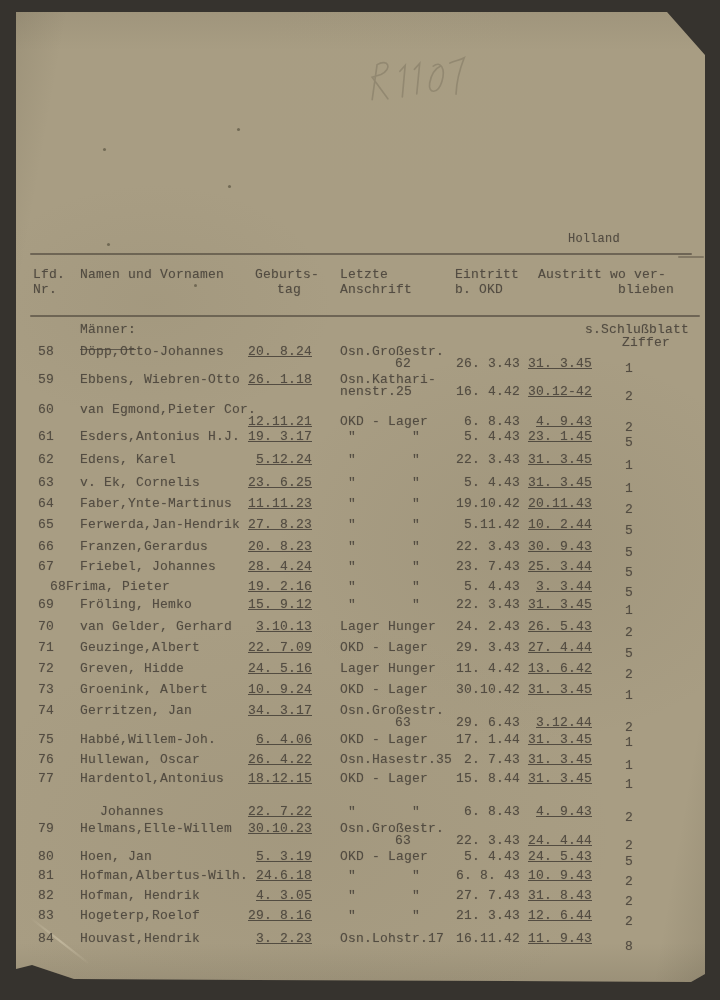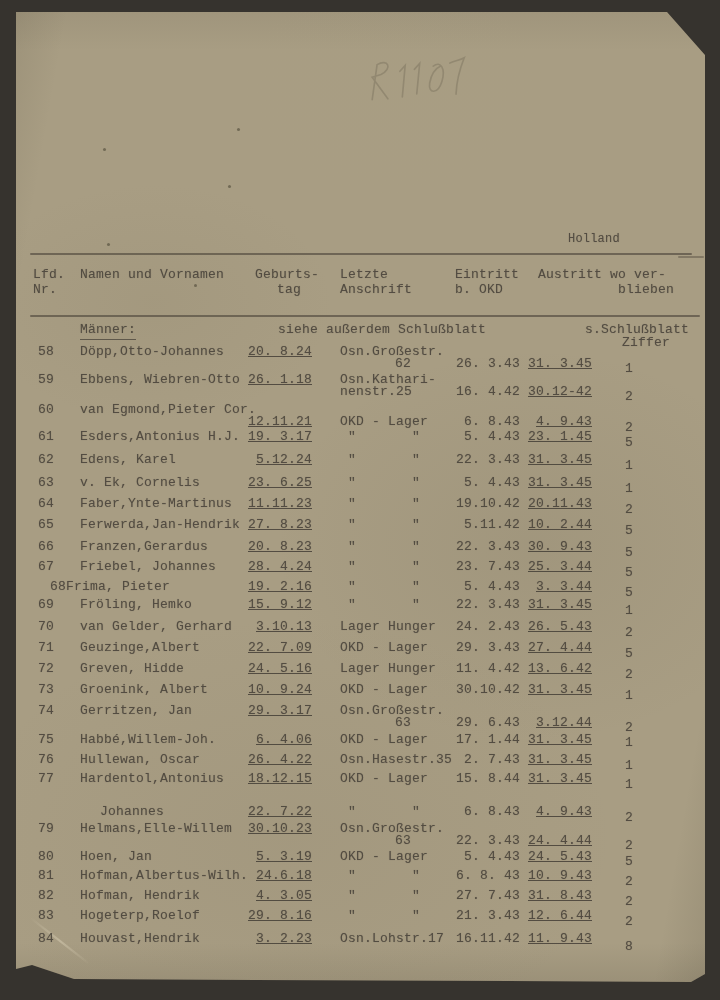--- a/index.html
+++ b/index.html
@@ -23,21 +23,21 @@
   .row{position:absolute;left:0;width:100%;height:14px;}
   .f{position:absolute;top:0;font-size:13px;line-height:14px;color:#4a443b;white-space:pre;
      letter-spacing:.2px;opacity:.9;text-shadow:0 0 1px rgba(74,68,59,.4);}
   .nr{left:22px;} .nm{left:64px;}
   .g{left:200px;width:96px;text-align:right;text-decoration:underline;}
   .a{left:324px;}
   .a2{left:379px;}
   .e{left:408px;width:96px;text-align:right;}
   .au{left:480px;width:96px;text-align:right;text-decoration:underline;}
   .z{left:598px;width:30px;text-align:center;}
-  .underline{border-bottom:1.5px solid rgba(74,68,59,.85);padding-bottom:2px;}
+  .underline{border-bottom:1.5px solid rgba(74,68,59,.85);padding-bottom:12px;}
   .speck{position:absolute;width:3px;height:3px;border-radius:50%;background:#46402f;opacity:.55;}
   .crease{position:absolute;left:6px;top:928px;width:76px;height:2px;
           background:linear-gradient(90deg,rgba(222,212,186,.0),rgba(222,212,186,.45),rgba(222,212,186,0));
           transform:rotate(38deg);}
   .hand{position:absolute;left:342px;top:40px;opacity:.5;transform:rotate(-3deg);}
 </style>
 </head>
 <body>
 
 <div class="paper">
@@ -77,21 +77,20 @@
     <span class="f" style="left:239px">Geburts-</span>
     <span class="f" style="left:324px">Letzte</span>
     <span class="f" style="left:439px">Eintritt</span>
     <span class="f" style="left:522px">Austritt wo ver-</span>
   </div>
 
   <div class="rule" style="left:14px;top:303px;width:670px"></div>
 
   <div class="row" style="top:311px">
     <span class="f underline" style="left:64px">Männer:</span>
-    <span class="f" style="left:262px">siehe außerdem Schlußblatt</span>
     <span class="f" style="left:569px">s.Schlußblatt</span>
     <span class="f" style="left:606px;top:13px">Ziffer</span>
   </div>
 
   <div class="row" style="top:333px">
     <span class="f nr">58</span>
     <span class="f nm">Döpp,Otto-Johannes</span>
     <span class="f g">20. 8.24</span>
     <span class="f a">Osn.Großestr.</span>
   </div>
@@ -242,21 +241,21 @@
     <span class="f g">10. 9.24</span>
     <span class="f a">OKD - Lager</span>
     <span class="f e">30.10.42</span>
     <span class="f au">31. 3.45</span>
     <span class="f z" style="top:6px">1</span>
   </div>
 
   <div class="row" style="top:692px">
     <span class="f nr">74</span>
     <span class="f nm">Gerritzen, Jan</span>
-    <span class="f g">29. 3.17</span>
+    <span class="f g">34. 3.17</span>
     <span class="f a">Osn.Großestr.</span>
   </div>
   <div class="row" style="top:704px">
     <span class="f a2">63</span>
     <span class="f e">29. 6.43</span>
     <span class="f au">3.12.44</span>
     <span class="f z" style="top:5px">2</span>
   </div>
 
   <div class="row" style="top:721px">

